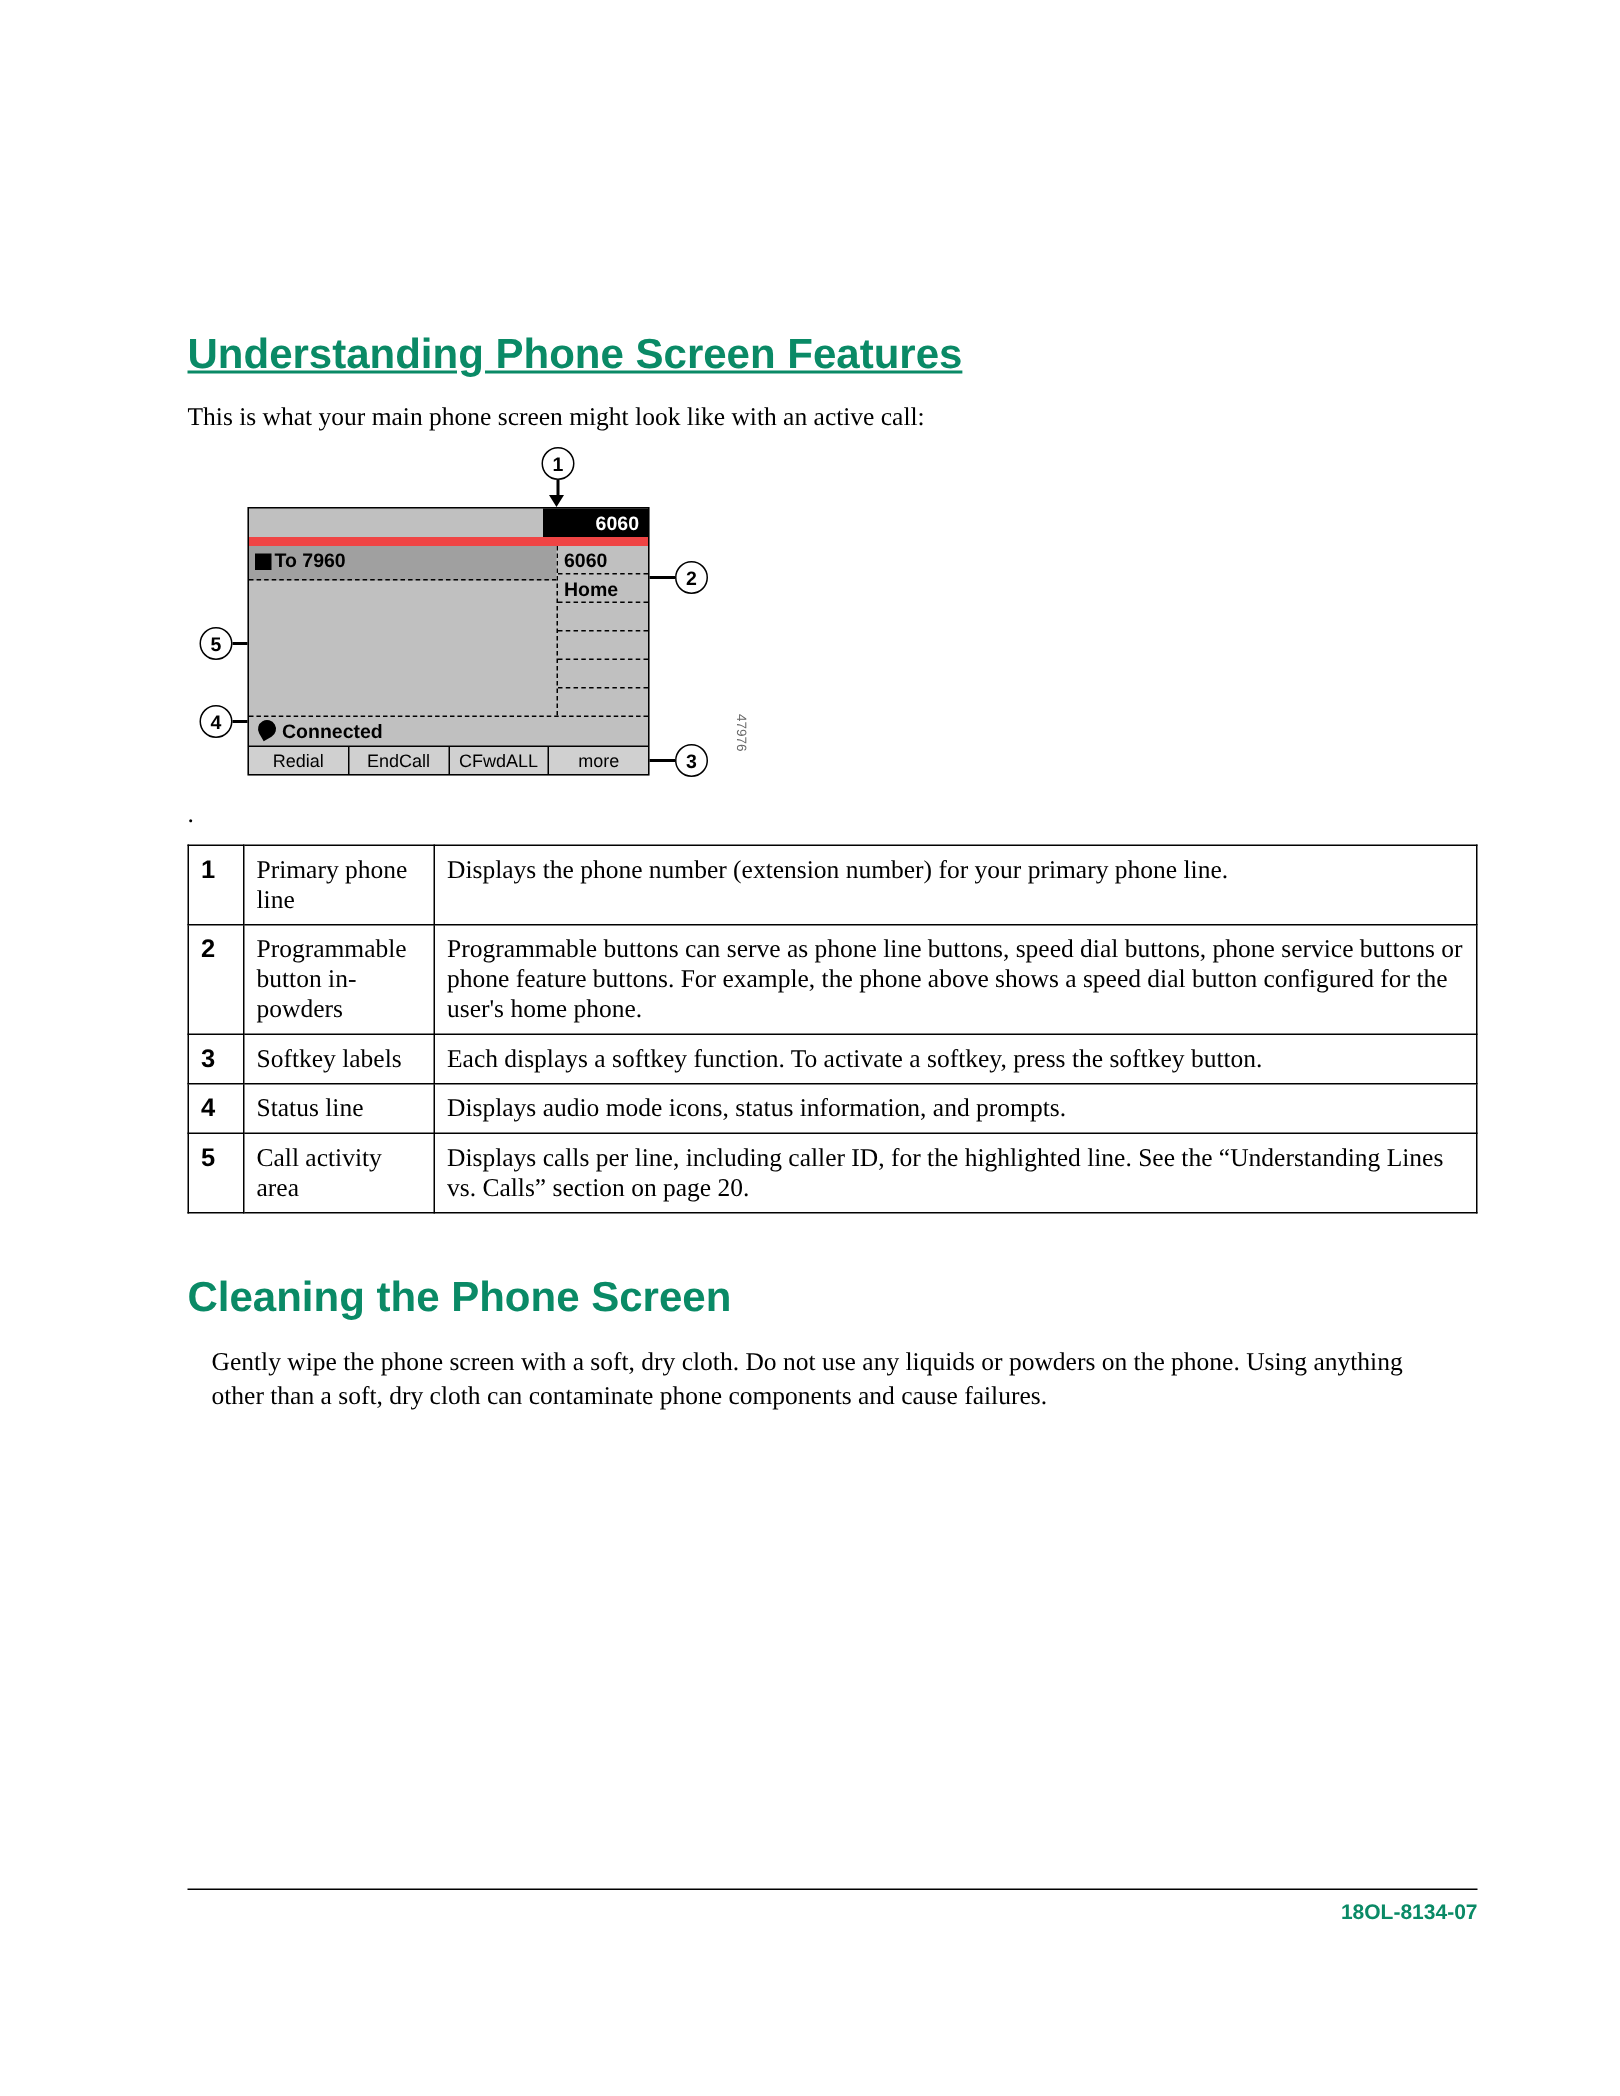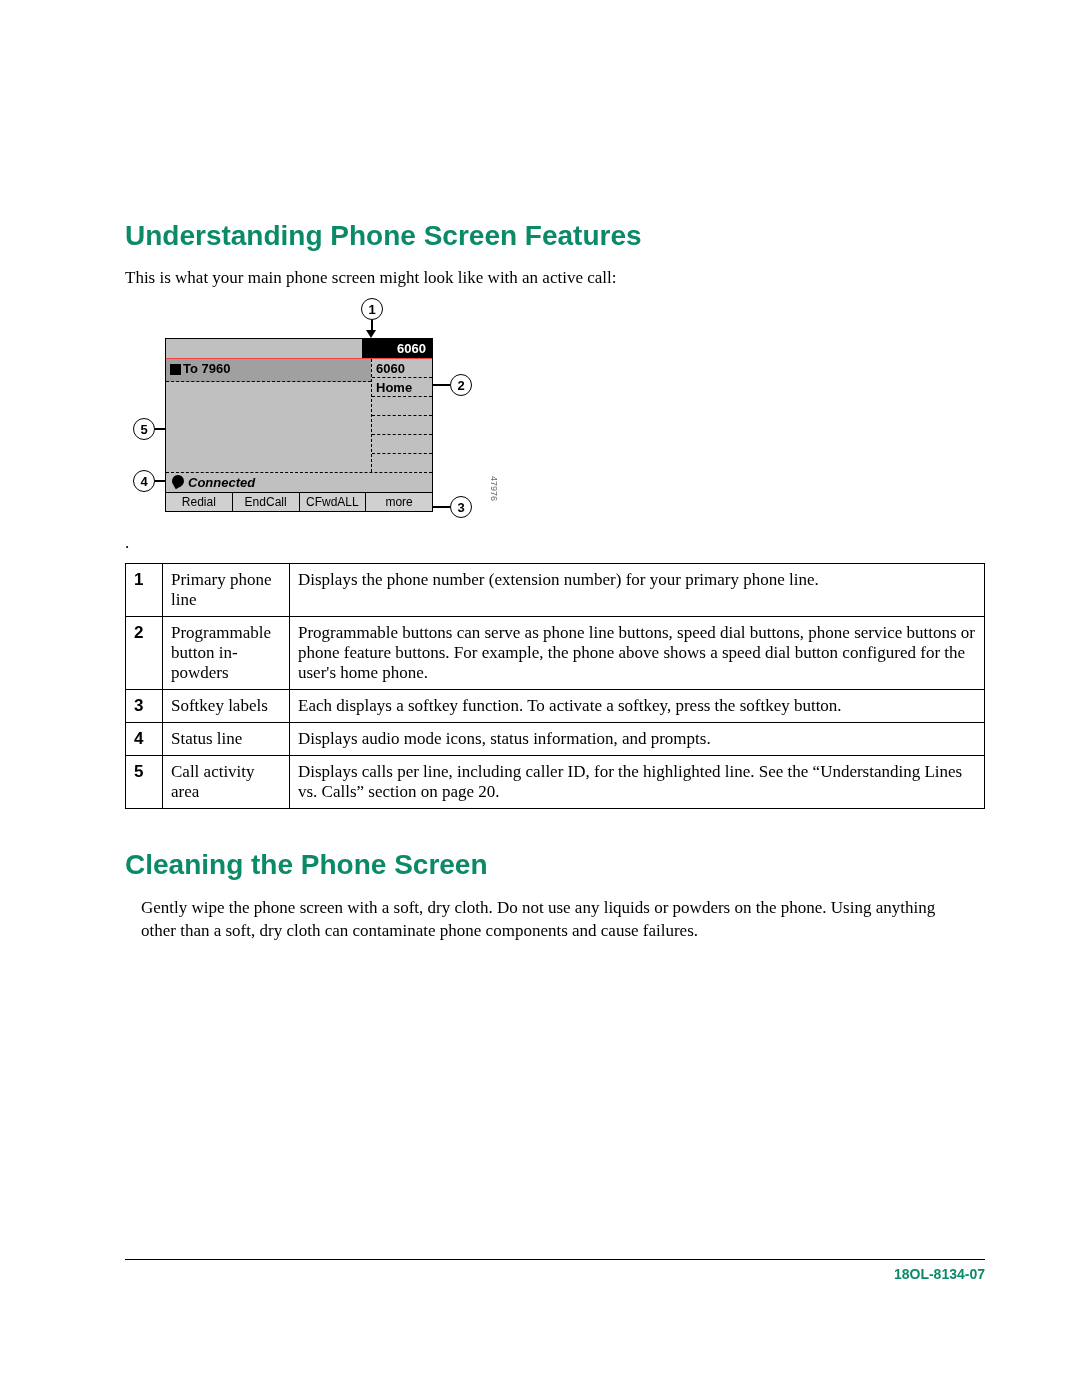--- a/index.html
+++ b/index.html
@@ -14,20 +14,21 @@
   }
   .page {
     padding: 220px 95px 0 125px;
   }
   .h1 {
     font-family: Arial, Helvetica, sans-serif;
     font-weight: bold;
     color: #0a8a66;
     font-size: 28px;
     margin: 0 0 16px 0;
+    text-decoration: underline;
   }
   .intro {
     font-size: 17px;
     margin: 0 0 10px 0;
   }
   .diagram-wrap {
     position: relative;
     width: 380px;
     height: 225px;
     margin-bottom: 10px;
@@ -68,21 +69,21 @@
     background: #000;
     color: #fff;
     text-align: right;
     padding: 2px 6px;
     font-weight: bold;
     width: 58px;
     margin-left: auto;
   }
   .ps-body {
     display: flex;
-    border-top: 1px solid #ef4444;
+    border-top: 6px solid #ef4444;
   }
   .ps-left {
     flex: 1;
     border-right: 1.5px dashed #000;
   }
   .ps-left-row1 {
     background: #a0a0a0;
     color: #000;
     padding: 2px 4px;
     font-weight: bold;
@@ -101,21 +102,20 @@
     font-weight: bold;
     text-align: left;
     white-space: nowrap;
     overflow: hidden;
   }
   .ps-right-cell:last-child { border-bottom:none; }
   .ps-status {
     border-top: 1.5px dashed #000;
     padding: 2px 6px;
     font-weight: bold;
-    font-style: italic;
   }
   .ps-status .handset {
     display:inline-block; width:12px; height:12px; background:#000; border-radius:50% 50% 50% 0; margin-right:4px; transform:rotate(-30deg);
   }
   .ps-softkeys {
     display: flex;
     border-top: 1.5px solid #000;
     background: #d0d0d0;
   }
   .ps-softkey {

